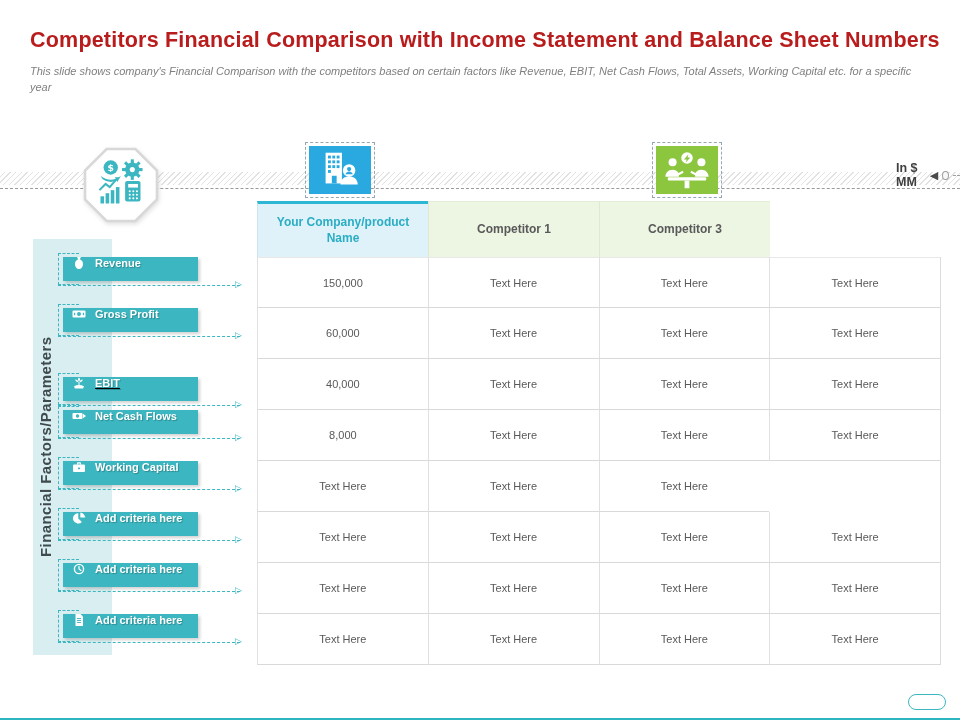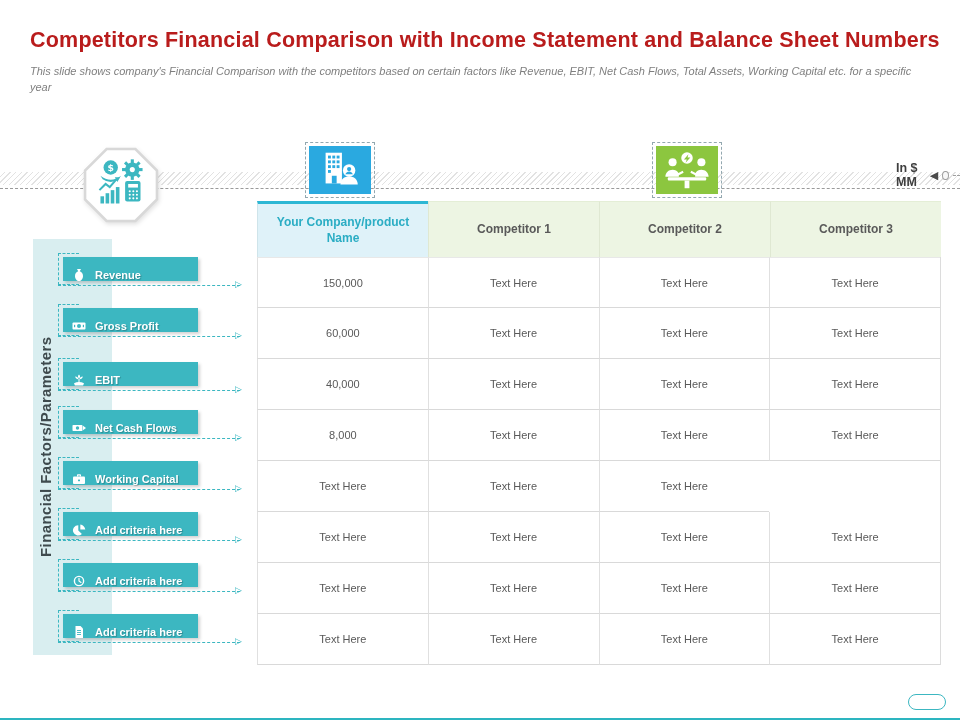--- a/index.html
+++ b/index.html
@@ -33,21 +33,21 @@
   .unit-knob { width:9px; height:9px; border-radius:50%; border:1px solid #9e9e9e; background:#f7f7f7; }
   .unit-dash { width:18px; border-top:1px dashed #9e9e9e; }
 
   .band { position:absolute; left:33px; top:239px; width:79px; height:416px; background:#d9eef0; }
   .band-label { position:absolute; left:30px; top:239px; width:30px; height:416px;
                 display:flex; align-items:center; justify-content:center;
                 writing-mode:vertical-rl; transform:rotate(180deg);
                 font-size:15px; font-weight:bold; color:#3e4a4d; letter-spacing:.4px; }
 
   .factor-btn { position:absolute; left:63px; width:135px; height:24px; background:#3cb7c1;
-                display:flex; align-items:flex-end; gap:9px; padding-left:9px;
+                display:flex; align-items:flex-start; gap:9px; padding-left:9px;
                 box-shadow:2px 2px 3px rgba(0,0,0,.18); z-index:2; }
   .factor-btn .lbl { font-size:11px; font-weight:bold; color:#fff;
                      text-shadow:1px 1px 1px rgba(0,0,0,.25); white-space:nowrap; }
   .factor-btn .dash-box { position:absolute; left:-5px; top:-4px; width:21px; height:calc(100% + 8px);
                           border:1px dashed #3cb7c1; border-right:none; pointer-events:none; }
   .factor-btn .dash-arrow { position:absolute; left:-5px; top:calc(100% + 4px); width:182px;
                             border-top:1px dashed #3cb7c1; pointer-events:none; }
   .factor-btn .dash-arrow .head { position:absolute; right:-2px; top:-7px;
                                   font-family:"DejaVu Sans", sans-serif; font-size:9px; color:#3cb7c1; }
   .factor-btn svg { flex:0 0 auto; }
@@ -239,21 +239,21 @@
       <div class="factor-btn" style="top: 308px;">
     <svg width="14" height="12">
           <use href="#sym-cash-icon"></use>
         </svg>
     <span class="lbl">Gross Profit</span>
     <span class="dash-box"></span>
     <span class="dash-arrow">
           <span class="head">▷</span>
         </span>
   </div>
-      <div class="factor-btn" style="top: 362px;">
+      <div class="factor-btn" style="top: 377px; text-decoration: underline;">
     <svg width="14" height="12">
           <use href="#sym-plant-icon"></use>
         </svg>
     <span class="lbl">EBIT</span>
     <span class="dash-box"></span>
     <span class="dash-arrow">
           <span class="head">▷</span>
         </span>
   </div>
       <div class="factor-btn" style="top: 410px;">
@@ -305,21 +305,20 @@
     <span class="dash-arrow">
           <span class="head">▷</span>
         </span>
   </div>
     </div>
 
   <div class="table">
     <div class="thead">
         <div class="th th-company">Your Company/product Name</div>
         <div class="th">Competitor 1</div>
-        <div class="th">Competitor 2</div>
         <div class="th">Competitor 3</div>
       </div>
     <div class="tbody">
         <div class="tr">
           <div class="td">150,000</div>
           <div class="td">Text Here</div>
           <div class="td">Text Here</div>
           <div class="td">Text Here</div>
         </div>
         <div class="tr">

